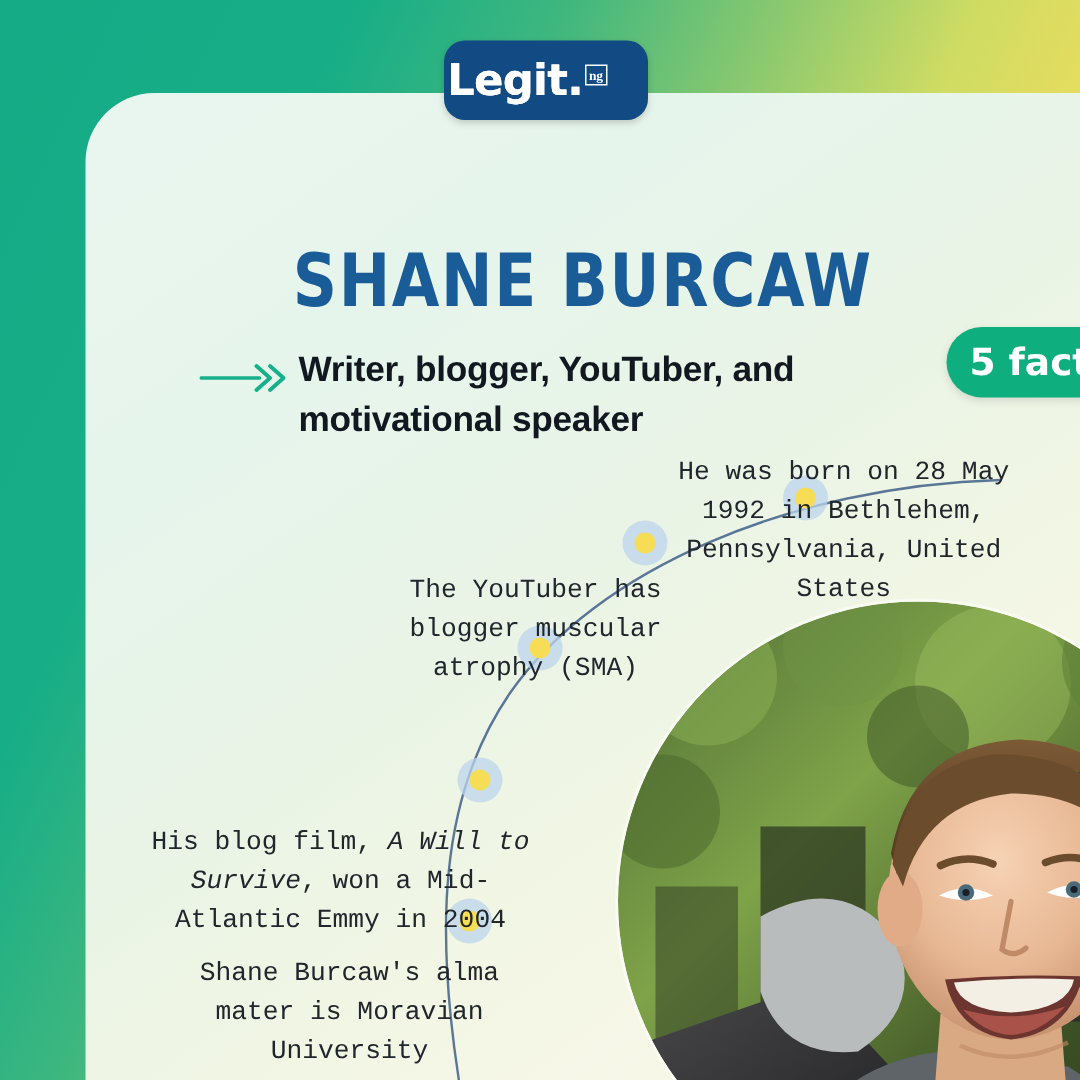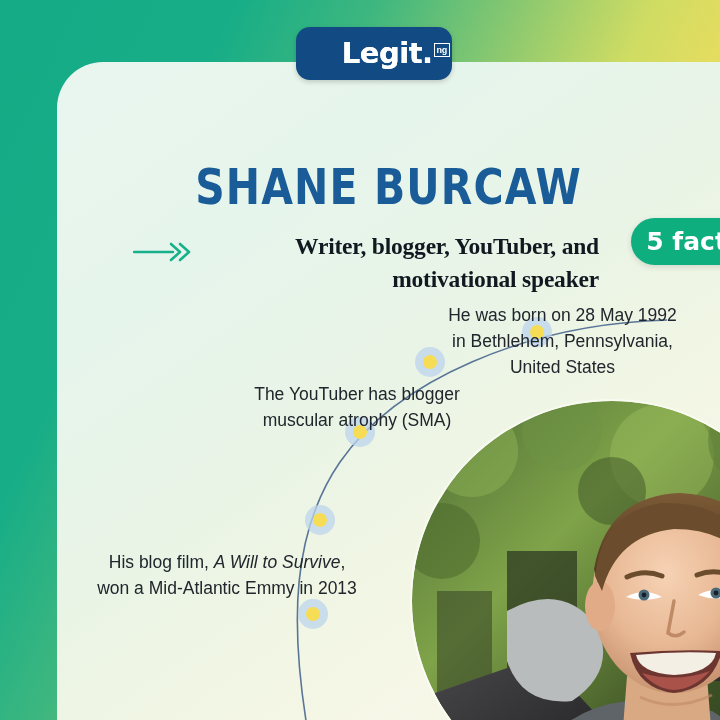--- a/index.html
+++ b/index.html
@@ -33,24 +33,24 @@
         #f7f7e8 82%,
         #fbfaf0 100%);
     overflow:hidden;
     padding-left:17px;
   }
 
   
   .logo {
     position:absolute;
     left:296px; top:27px;
-    width:156px; height:53px;
+    width:136px; height:53px;
     background:#124a83;
     border-radius:14px;
-    display:flex; align-items:center; justify-content:flex-end;
+    display:flex; align-items:center; justify-content:flex-start;
     box-shadow:0 2px 5px rgba(0,0,0,.18);
     z-index:30;
   }
   .logo-inner {
     display:flex; align-items:flex-start;
     padding:0 2px;
   }
   .logo-word {
     color:#ffffff;
     font-size:29px;
@@ -63,21 +63,21 @@
   .logo-tld {
     border:1.6px solid #ffffff;
     color:#ffffff;
     font-size:9px;
     font-weight:bold;
     line-height:8px;
     padding:2px 2px;
     margin-left:1px;
     margin-top:4px;
     text-align:center;
-    font-family:Liberation Sans, sans-serif;
+    font-family:Liberation Serif, serif;
     letter-spacing:-.3px;
   }
 
   
   .headline {
     position:absolute;
     left:0; right:0; top:97px;
     text-align:center;
     color:#1a5c97;
     font-size:49px;
@@ -99,23 +99,22 @@
     width:60px; height:26px;
     margin-top:9px; margin-right:6px;
     flex:none;
   }
   .subtitle {
     color:#111820;
     font-size:23.5px;
     font-weight:bold;
     line-height:33px;
     max-width:400px;
-    font-family:Liberation Serif, serif;
+    font-family:Liberation Sans, sans-serif;
     letter-spacing:-.2px;
-    text-align:right;
   }
 
   
   .facts-pill {
     position:absolute;
     left:574px; top:156px;
     width:126px; height:47px;
     background:#0fae7f;
     border-radius:24px;
     display:flex; align-items:center; justify-content:center;
@@ -146,21 +145,21 @@
     pointer-events:none;
   }
 
   
   .fact {
     position:absolute;
     color:#20262c;
     font-size:17.5px;
     line-height:26px;
     text-align:center;
-    font-family:Liberation Sans, sans-serif;
+    font-family:Liberation Mono, monospace;
     z-index:18;
   }
   .fact i { font-style:italic; }
   .f1 { left:384px; top:240px; width:243px; }
   .f2 { left:191px; top:319px; width:218px; }
   .f3 { left:107px; top:404px; width:230px; }
   .f4 { left:40px;  top:487px; width:260px; }
   .f5 { left:52px;  top:574px; width:248px; }
 </style>
 </head>
@@ -277,21 +276,22 @@
       <polyline points="38,5 47,13 38,21" fill="none" stroke="#17b08a" stroke-width="2.6" stroke-linecap="round" stroke-linejoin="round"></polyline>
       <polyline points="47,5 56,13 47,21" fill="none" stroke="#17b08a" stroke-width="2.6" stroke-linecap="round" stroke-linejoin="round"></polyline>
     </svg>
     <div class="subtitle">Writer, blogger, YouTuber, and motivational speaker</div>
   </div>
 
   <div class="facts-pill">5 facts</div>
 
   <div class="fact f1">He was born on 28 May 1992 in Bethlehem, Pennsylvania, United States</div>
   <div class="fact f2">The YouTuber has blogger muscular atrophy (SMA)</div>
-  <div class="fact f4"><span>His blog film, </span><i>A Will to Survive</i><span>, won a Mid-Atlantic Emmy in 2013</span></div>
+  <div class="fact f4"><span>His blog film, </span><i>A Will to Survive</i><span>, won a Mid-Atlantic Emmy in 2004</span></div>
+  <div class="fact f5">Shane Burcaw's alma mater is Moravian University</div>
 
 </div>
 
 <div class="logo">
   <div class="logo-inner">
     <span class="logo-word">Legit.</span>
     <span class="logo-tld">ng</span>
   </div>
 </div>
 

